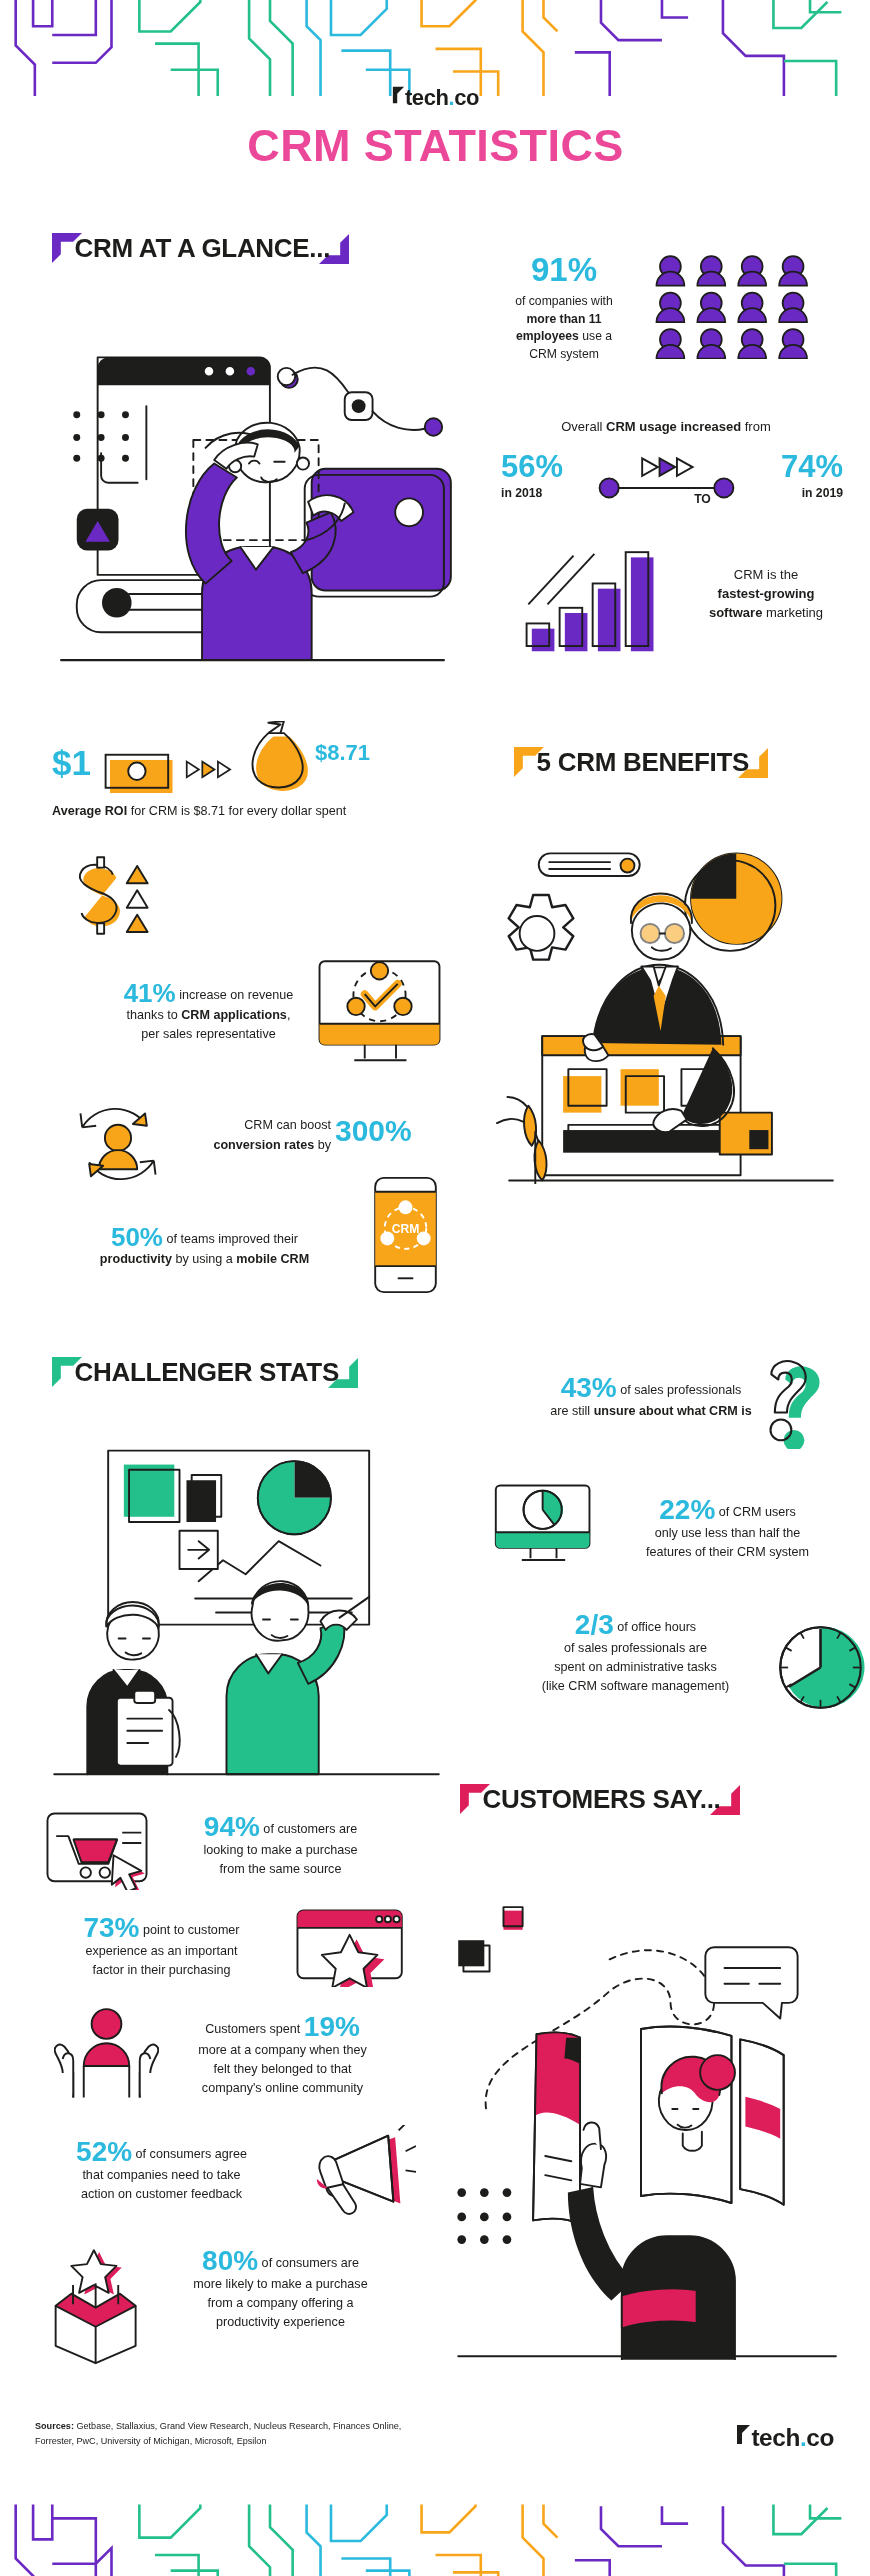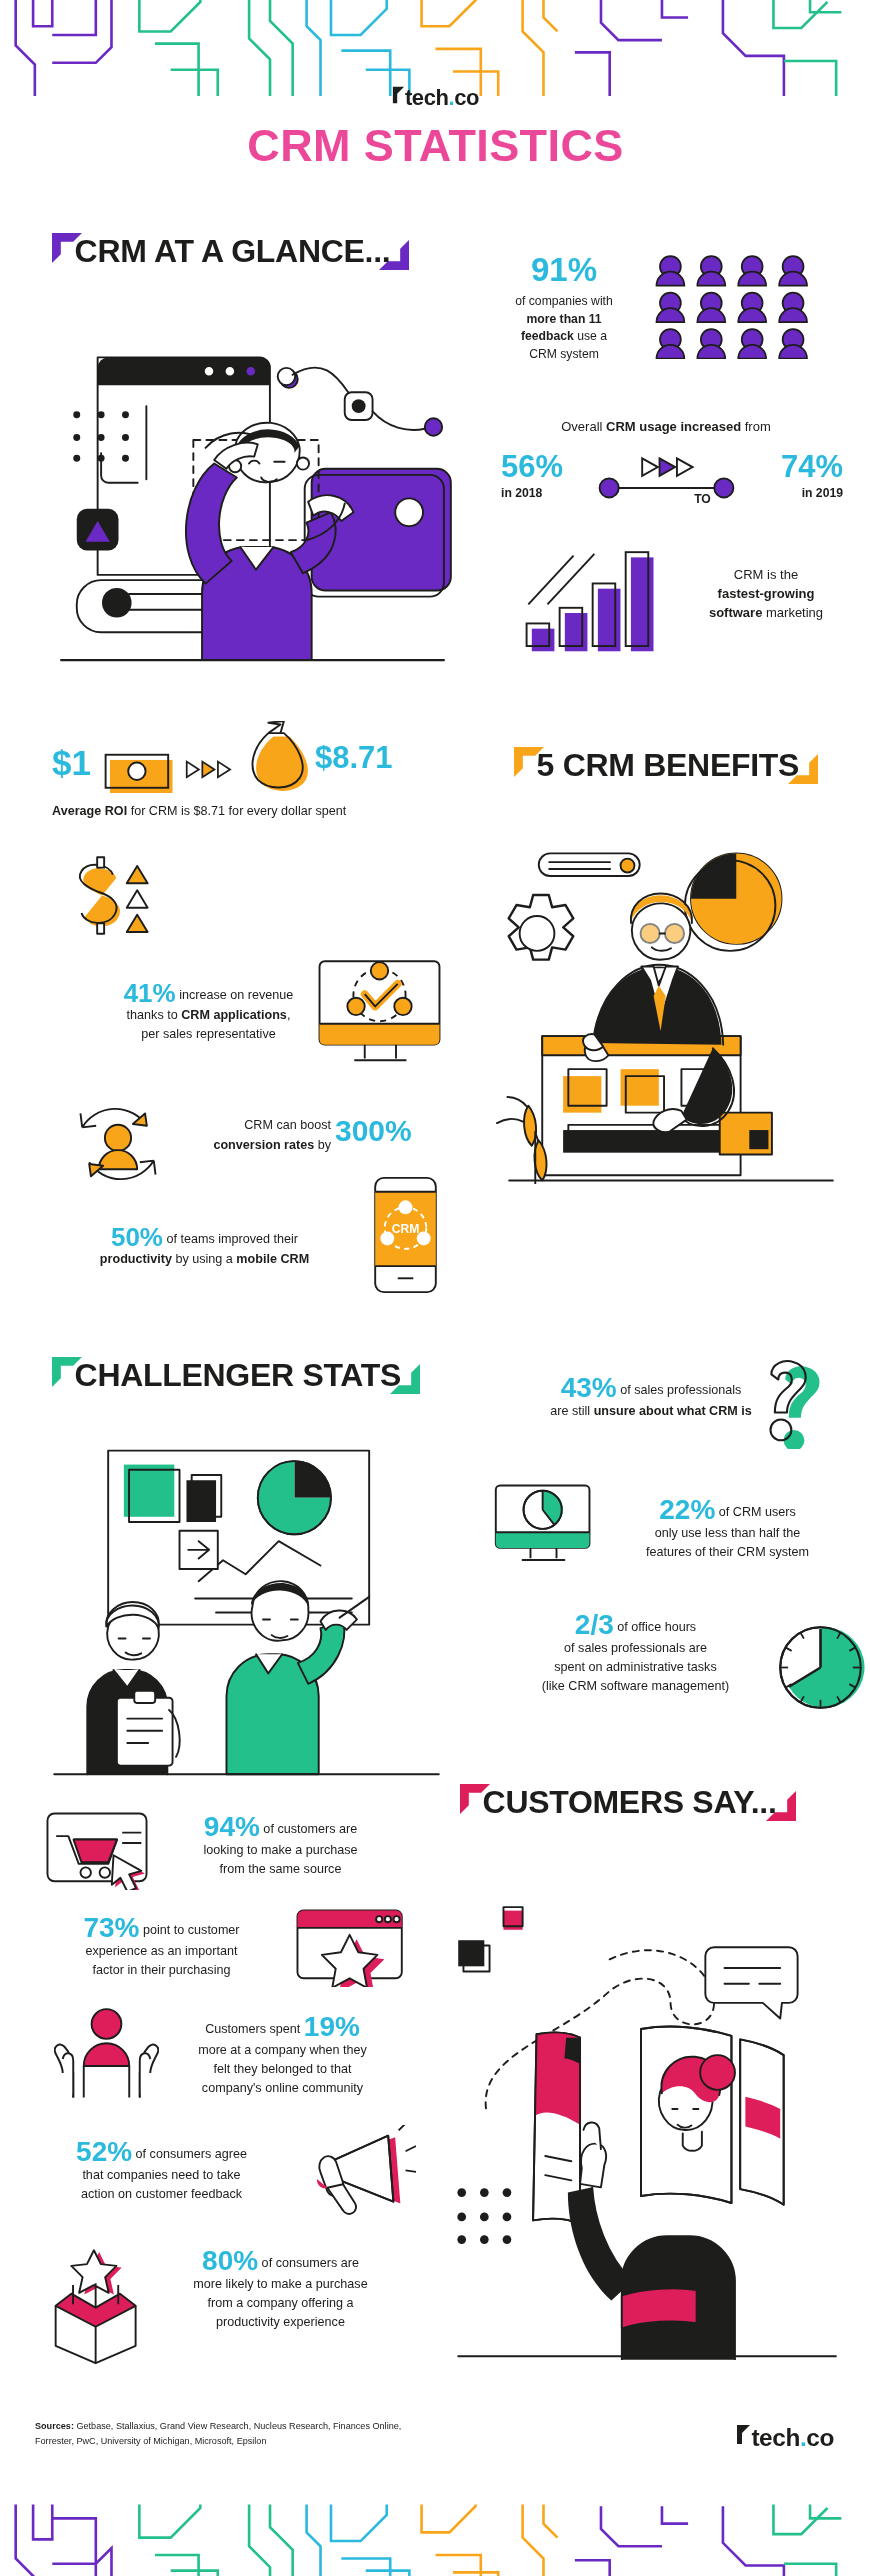--- a/index.html
+++ b/index.html
@@ -28,21 +28,21 @@
   .brandtop .logo { font-size: 22px; }
 
   .maintitle {
     position: absolute; top: 120px; left: 0; width: 871px; text-align: center;
     font-size: 45px; font-weight: 900; color: #ec4899; letter-spacing: 0.4px;
   }
 
   
   .sec-head { position: absolute; display: inline-block; }
   .sec-head .txt {
-    font-size: 32px; font-weight: 900; color: #1d1d1b; letter-spacing: -0.3px;
+    font-size: 26px; font-weight: 900; color: #1d1d1b; letter-spacing: -0.3px;
     padding: 7px 19px 7px 22.6px; position: relative; z-index: 2; white-space: nowrap;
   }
   .corner { position: absolute; width: 30px; height: 30px; z-index: 1; }
   .corner.tl { top: 0; left: 0; }
   .corner.br { bottom: 0; right: 0; }
 
   
   .stat-num { font-weight: 900; color: #2bb9dd; line-height: 1; }
   .body-txt { font-size: 12.6px; line-height: 1.35; color: #1d1d1b; }
   .body-txt b { font-weight: 700; }
@@ -196,21 +196,21 @@
 
       <path d="M30 378 H470" stroke-width="2.4"></path>
     </svg>
   </div>
 
   <div class="blk center" style="left:488px; top:253px; width:152px;">
     <div class="stat-num" style="font-size:33px;">91%</div>
     <div class="body-txt" style="margin-top:7px; font-size:12.2px; line-height:1.45;">
       <span>of companies with</span><br>
       <b>more than 11</b><br>
-      <b>feedback</b><span> use a</span><br>
+      <b>employees</b><span> use a</span><br>
       <span>CRM system</span>
     </div>
   </div>
 
   <div class="illus" style="left:653px; top:254px;">
     <svg width="174" height="105" viewBox="0 0 200 120">
       <g>
         <g transform="translate(0,0)">
           <g>
               <circle cx="20" cy="14" r="12" fill="#6b29c4" stroke="#1d1d1b" stroke-width="2"></circle>
@@ -337,21 +337,21 @@
     </svg>
   </div>
   <div class="illus" style="left:242px; top:721px;">
     <svg width="70" height="71" viewBox="0 0 80 82" fill="none" stroke="#1d1d1b" stroke-width="2.2" stroke-linejoin="round">
       <path d="M36 18 C16 34 10 58 22 72 C34 84 62 84 72 70 C82 56 70 32 54 18 Z" fill="#f9a51a" stroke="none"></path>
       <path d="M30 14 C12 30 6 54 18 68 C30 80 56 80 66 66 C76 52 64 28 48 14 Z"></path>
       <path d="M30 14 L44 4 L30 2 L48 0 L44 14"></path>
     </svg>
   </div>
   <div class="blk" style="left:315px; top:742px;">
-    <span class="stat-num" style="font-size:31px;">$8.71</span>
+    <span class="stat-num" style="font-size:22px;">$8.71</span>
   </div>
   <div class="blk" style="left:52px; top:803px; width:374px;">
     <div class="body-txt" style="font-size:12.6px;">
       <b>Average ROI</b><span> for CRM is $8.71 for every dollar spent</span>
     </div>
   </div>
 
   <div class="sec-head" style="left:514px; top:747px;">
     <span class="corner tl">
       <svg width="30" height="30" viewBox="0 0 34 34">

